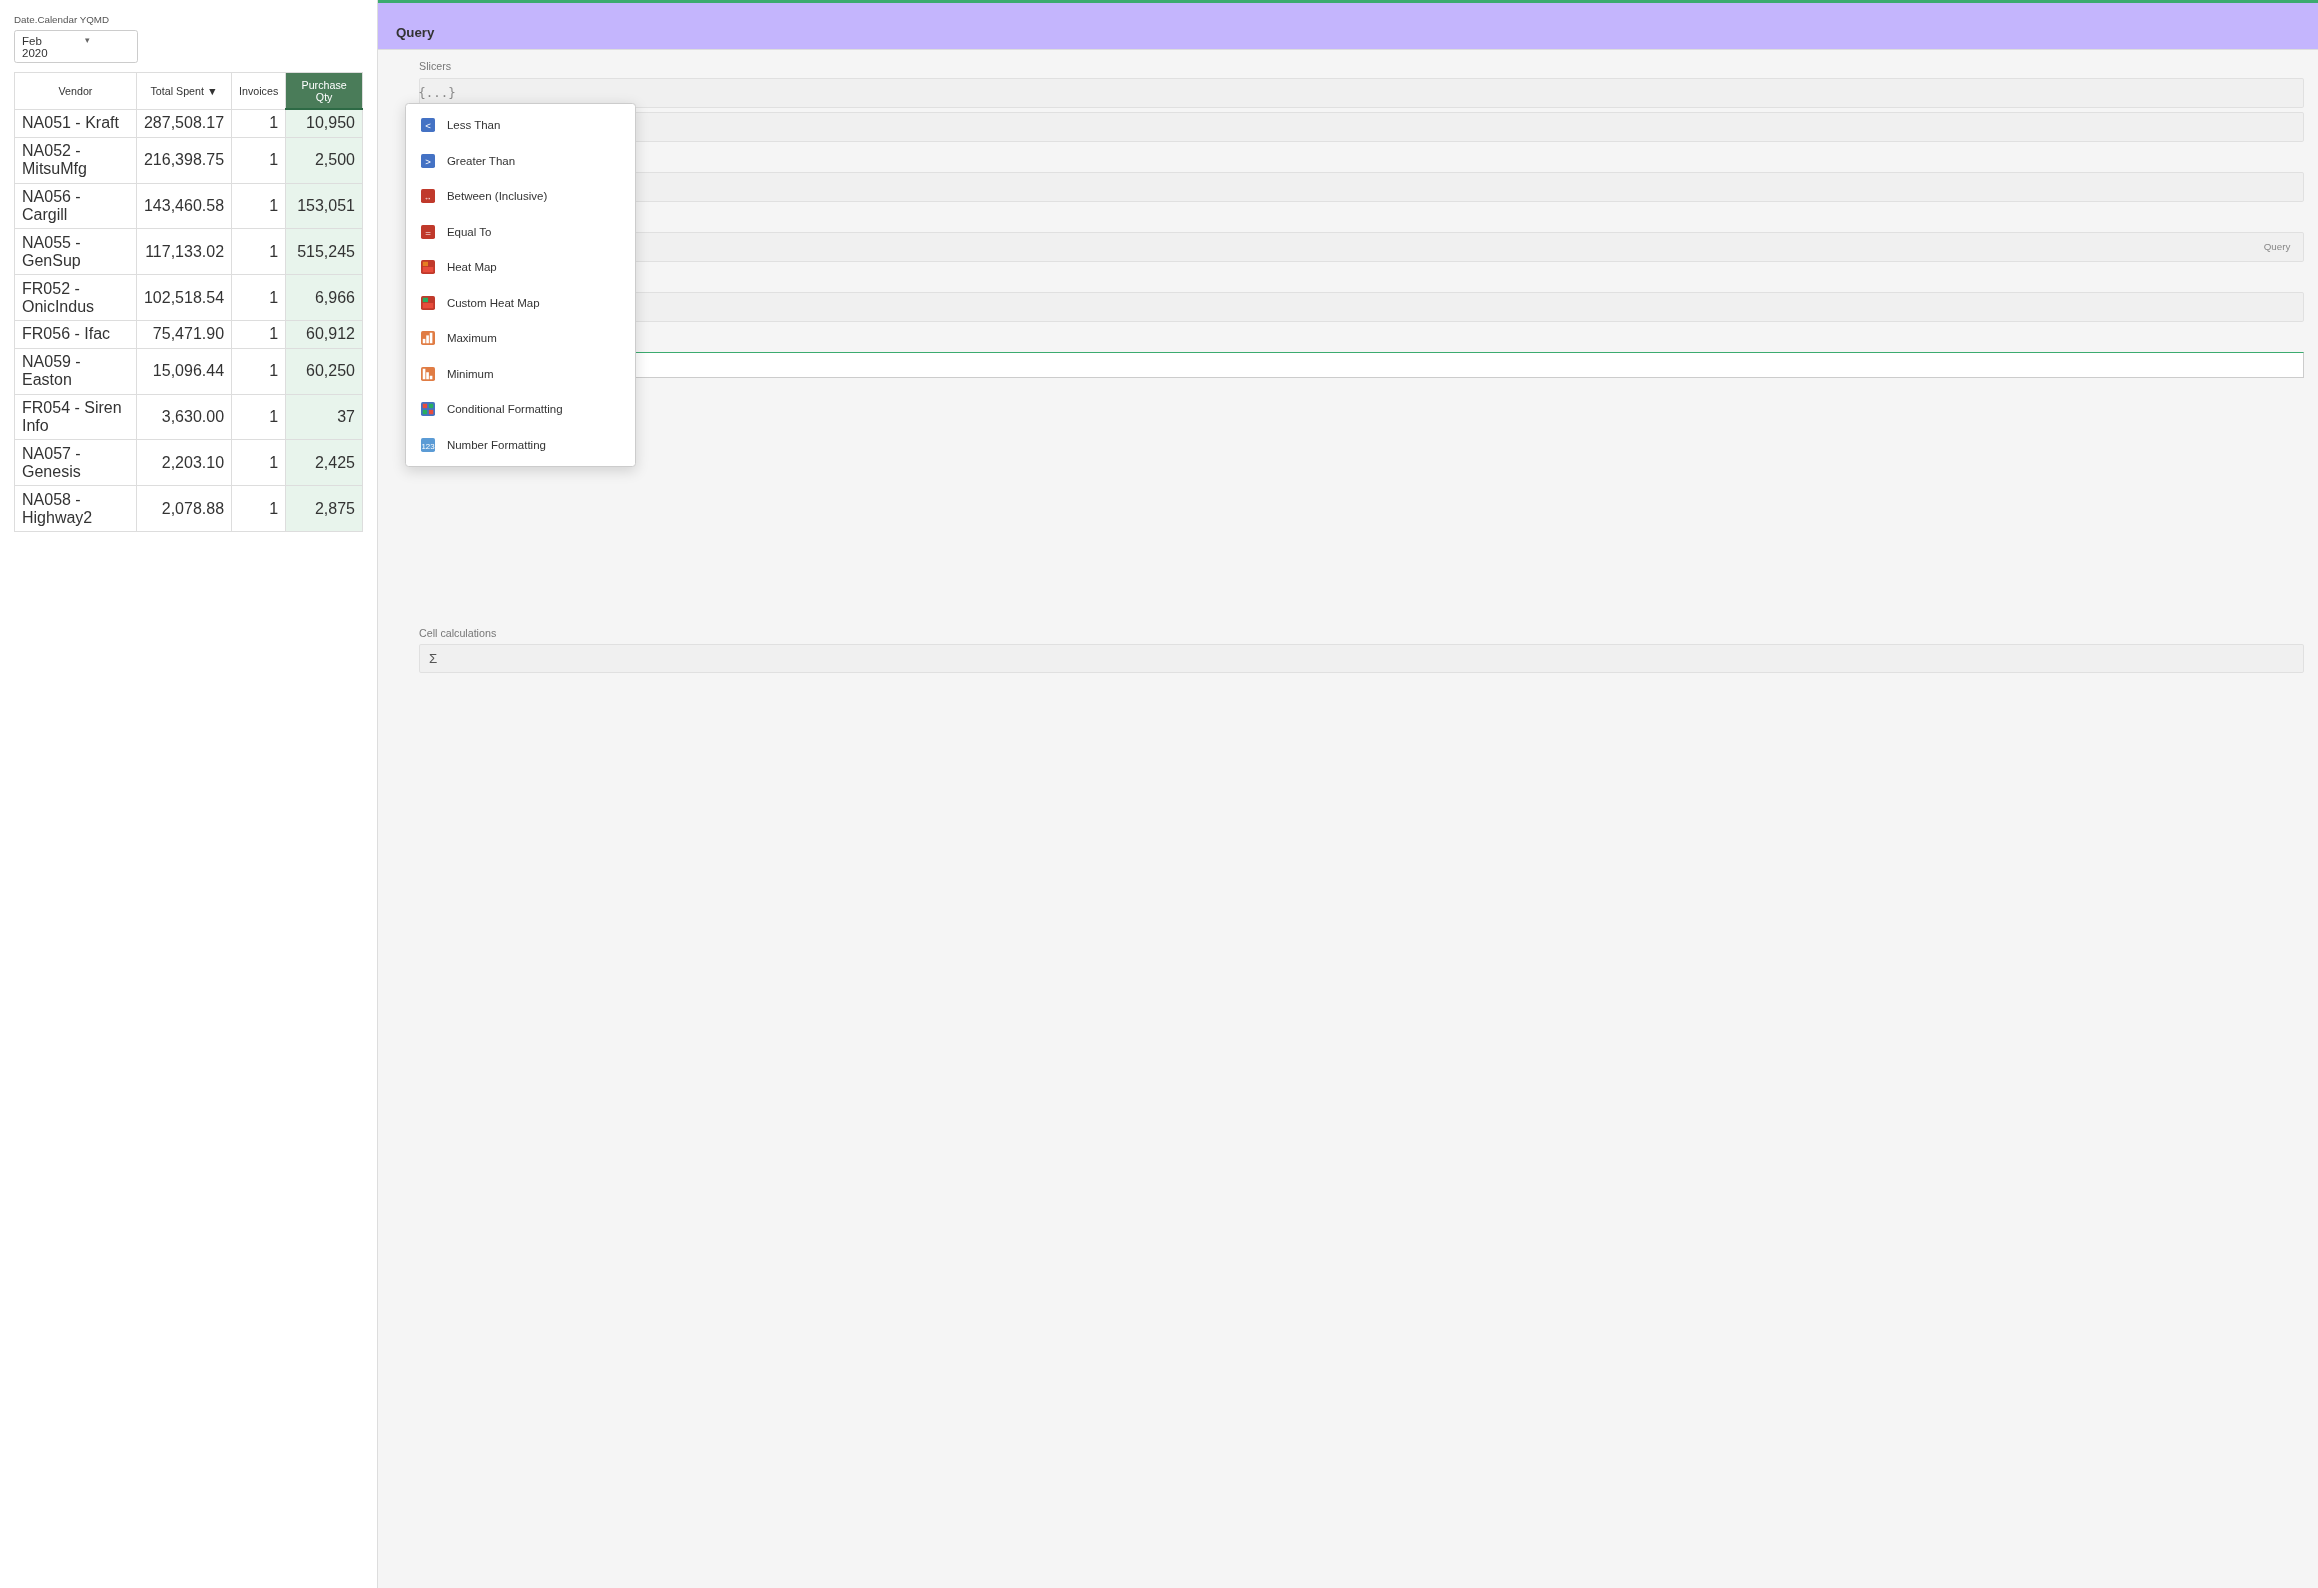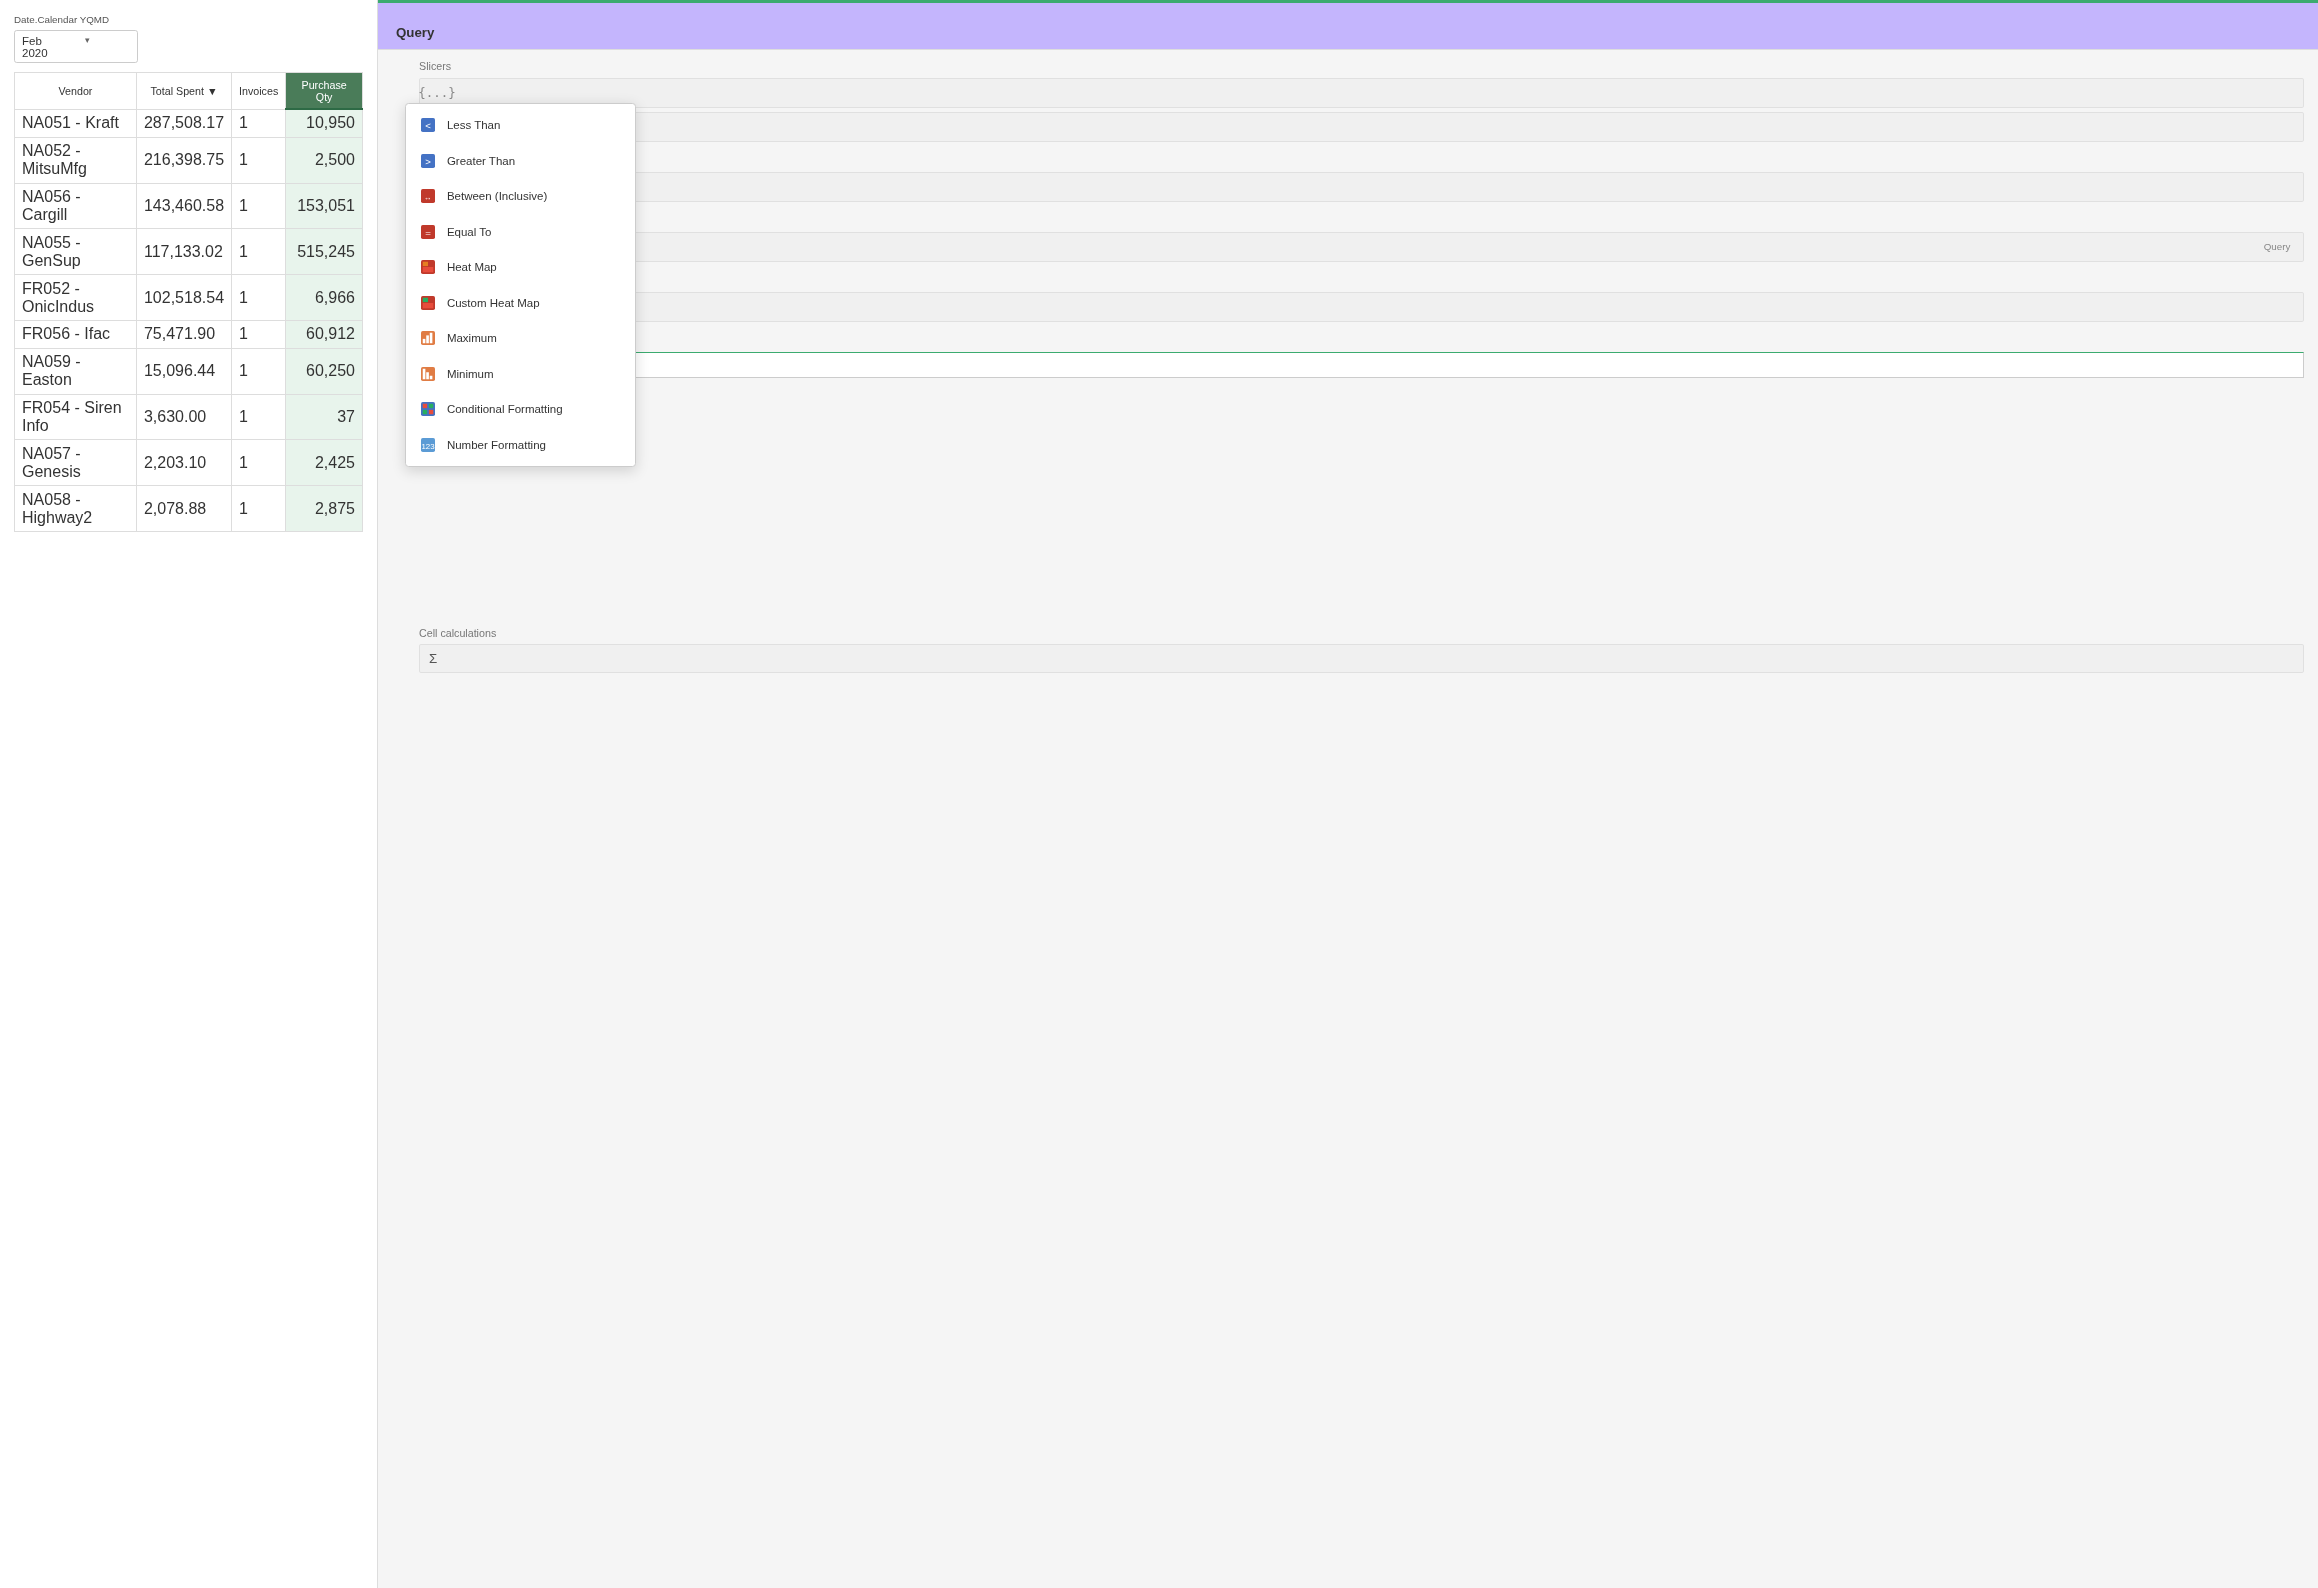--- a/index.html
+++ b/index.html
@@ -82,20 +82,21 @@
       padding: 4.4px 7px;
       font-size: 16px;
     }
 
     .data-table td.vendor-cell {
       text-align: left;
       color: #333;
     }
 
     .data-table td.num-cell {
+      text-align: right;
       color: #333;
     }
 
     .data-table td.qty-cell {
       text-align: right;
       background: #e8f4ec;
       color: #333;
     }
 
     

